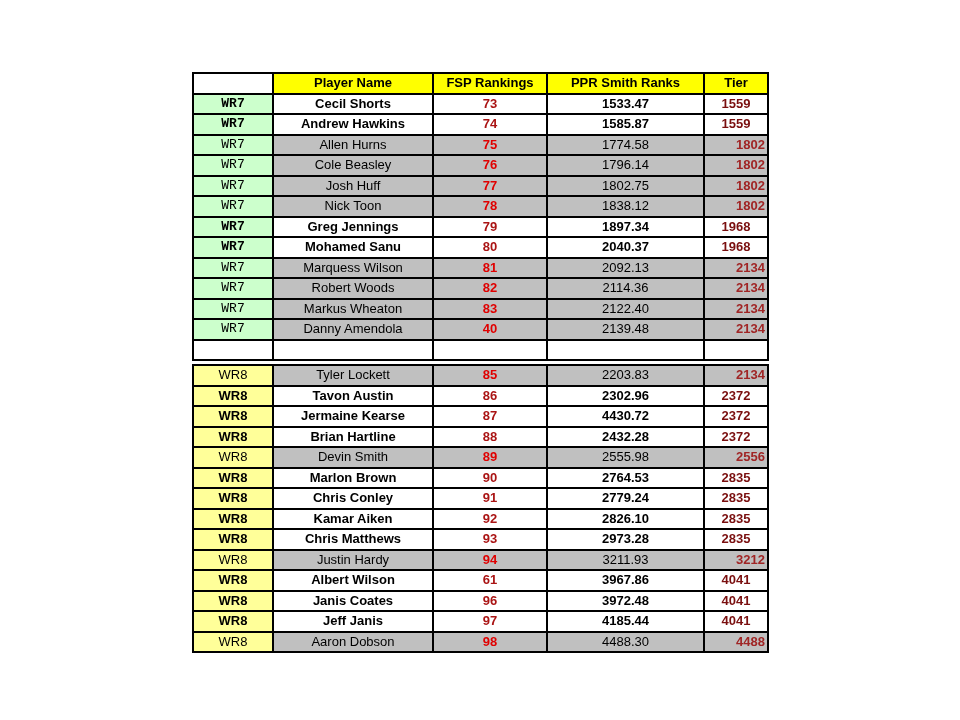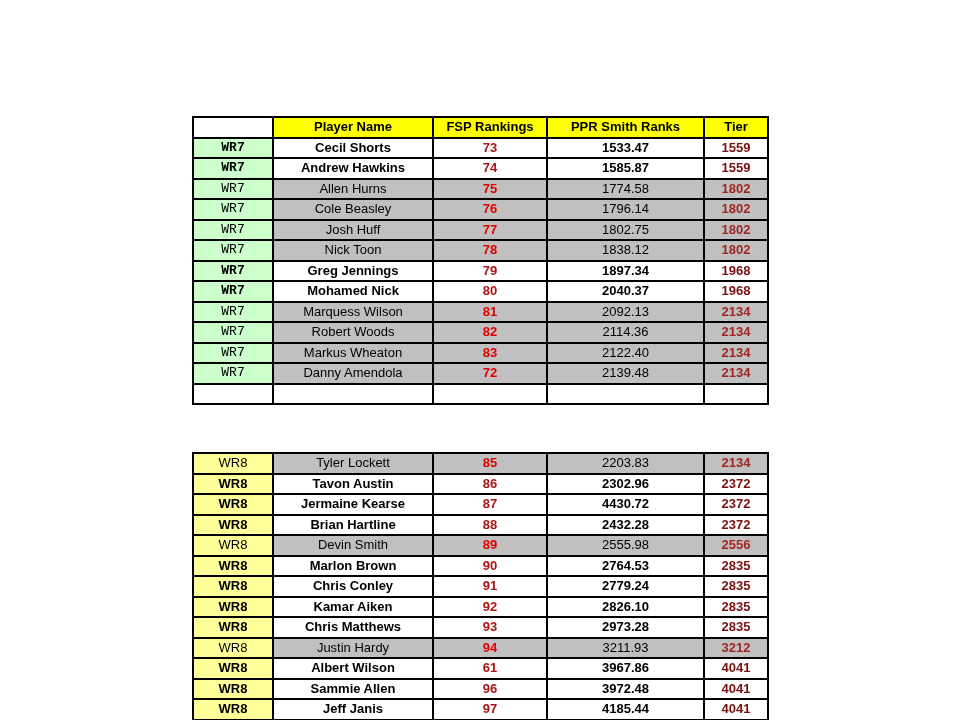--- a/index.html
+++ b/index.html
@@ -11,21 +11,20 @@
     font-family: "Liberation Sans", sans-serif;
   }
   .stage {
     position: absolute;
     left: 192px;
     top: 72px;
   }
   table.tbl {
     border-collapse: collapse;
     table-layout: fixed;
-    margin-top: 44px;
   }
   .tbl th, .tbl td {
     border: 2px solid var(--border, #000);
     height: 18.5px;
     line-height: 18.5px;
     padding: 0 2px;
     font-size: 13px;
     text-align: center;
     vertical-align: middle;
     white-space: nowrap;
@@ -36,21 +35,21 @@
     font-weight: bold;
     color: #000;
   }
   .tbl th.corner { background: #ffffff; }
   tr.norm td { background: var(--band-gray, #c0c0c0); font-weight: normal; color: #000; }
   tr.em   td { background: var(--band-white, #ffffff); font-weight: bold; color: #000; }
   td.pos7 { background: var(--wr7-bg, #ccffcc) !important; font-weight: bold; color: #000; font-family: Liberation Mono, monospace; }
   td.pos8 { background: var(--wr8-bg, #ffff99) !important; font-weight: bold; color: #000; }
   tr.norm td.fsp  { color: var(--fsp-red, #e00000); font-weight: bold; }
   tr.em   td.fsp  { color: var(--fsp-red-bold, #aa1414); }
-  tr.norm td.tier { color: var(--tier-red, #a02525); font-weight: bold; }
+  tr.norm td.tier { color: var(--tier-red, #a02525); font-weight: bold; text-align: right; }
   tr.em   td.tier { color: var(--tier-red-bold, #7a0f0f); }
   tr.blank td { background: #ffffff !important; }
   .section-gap { height: 3px; }
 </style>
 </head>
 <body>
 
 <div class="stage">
   <table class="tbl">
     <colgroup>
@@ -114,21 +113,21 @@
         </tr>
         <tr class="em">
           <td class="pos pos7">WR7</td>
           <td class="player">Greg Jennings</td>
           <td class="fsp">79</td>
           <td class="ppr">1897.34</td>
           <td class="tier">1968</td>
         </tr>
         <tr class="em">
           <td class="pos pos7">WR7</td>
-          <td class="player">Mohamed Nick</td>
+          <td class="player">Mohamed Sanu</td>
           <td class="fsp">80</td>
           <td class="ppr">2040.37</td>
           <td class="tier">1968</td>
         </tr>
         <tr class="norm">
           <td class="pos pos7">WR7</td>
           <td class="player">Marquess Wilson</td>
           <td class="fsp">81</td>
           <td class="ppr">2092.13</td>
           <td class="tier">2134</td>
@@ -143,21 +142,21 @@
         <tr class="norm">
           <td class="pos pos7">WR7</td>
           <td class="player">Markus Wheaton</td>
           <td class="fsp">83</td>
           <td class="ppr">2122.40</td>
           <td class="tier">2134</td>
         </tr>
         <tr class="norm">
           <td class="pos pos7">WR7</td>
           <td class="player">Danny Amendola</td>
-          <td class="fsp">72</td>
+          <td class="fsp">40</td>
           <td class="ppr">2139.48</td>
           <td class="tier">2134</td>
         </tr>
         <tr class="blank">
           <td></td>
           <td></td>
           <td></td>
           <td></td>
           <td></td>
         </tr>
@@ -245,21 +244,21 @@
         </tr>
         <tr class="em">
           <td class="pos pos8">WR8</td>
           <td class="player">Albert Wilson</td>
           <td class="fsp">61</td>
           <td class="ppr">3967.86</td>
           <td class="tier">4041</td>
         </tr>
         <tr class="em">
           <td class="pos pos8">WR8</td>
-          <td class="player">Sammie Allen</td>
+          <td class="player">Janis Coates</td>
           <td class="fsp">96</td>
           <td class="ppr">3972.48</td>
           <td class="tier">4041</td>
         </tr>
         <tr class="em">
           <td class="pos pos8">WR8</td>
           <td class="player">Jeff Janis</td>
           <td class="fsp">97</td>
           <td class="ppr">4185.44</td>
           <td class="tier">4041</td>

